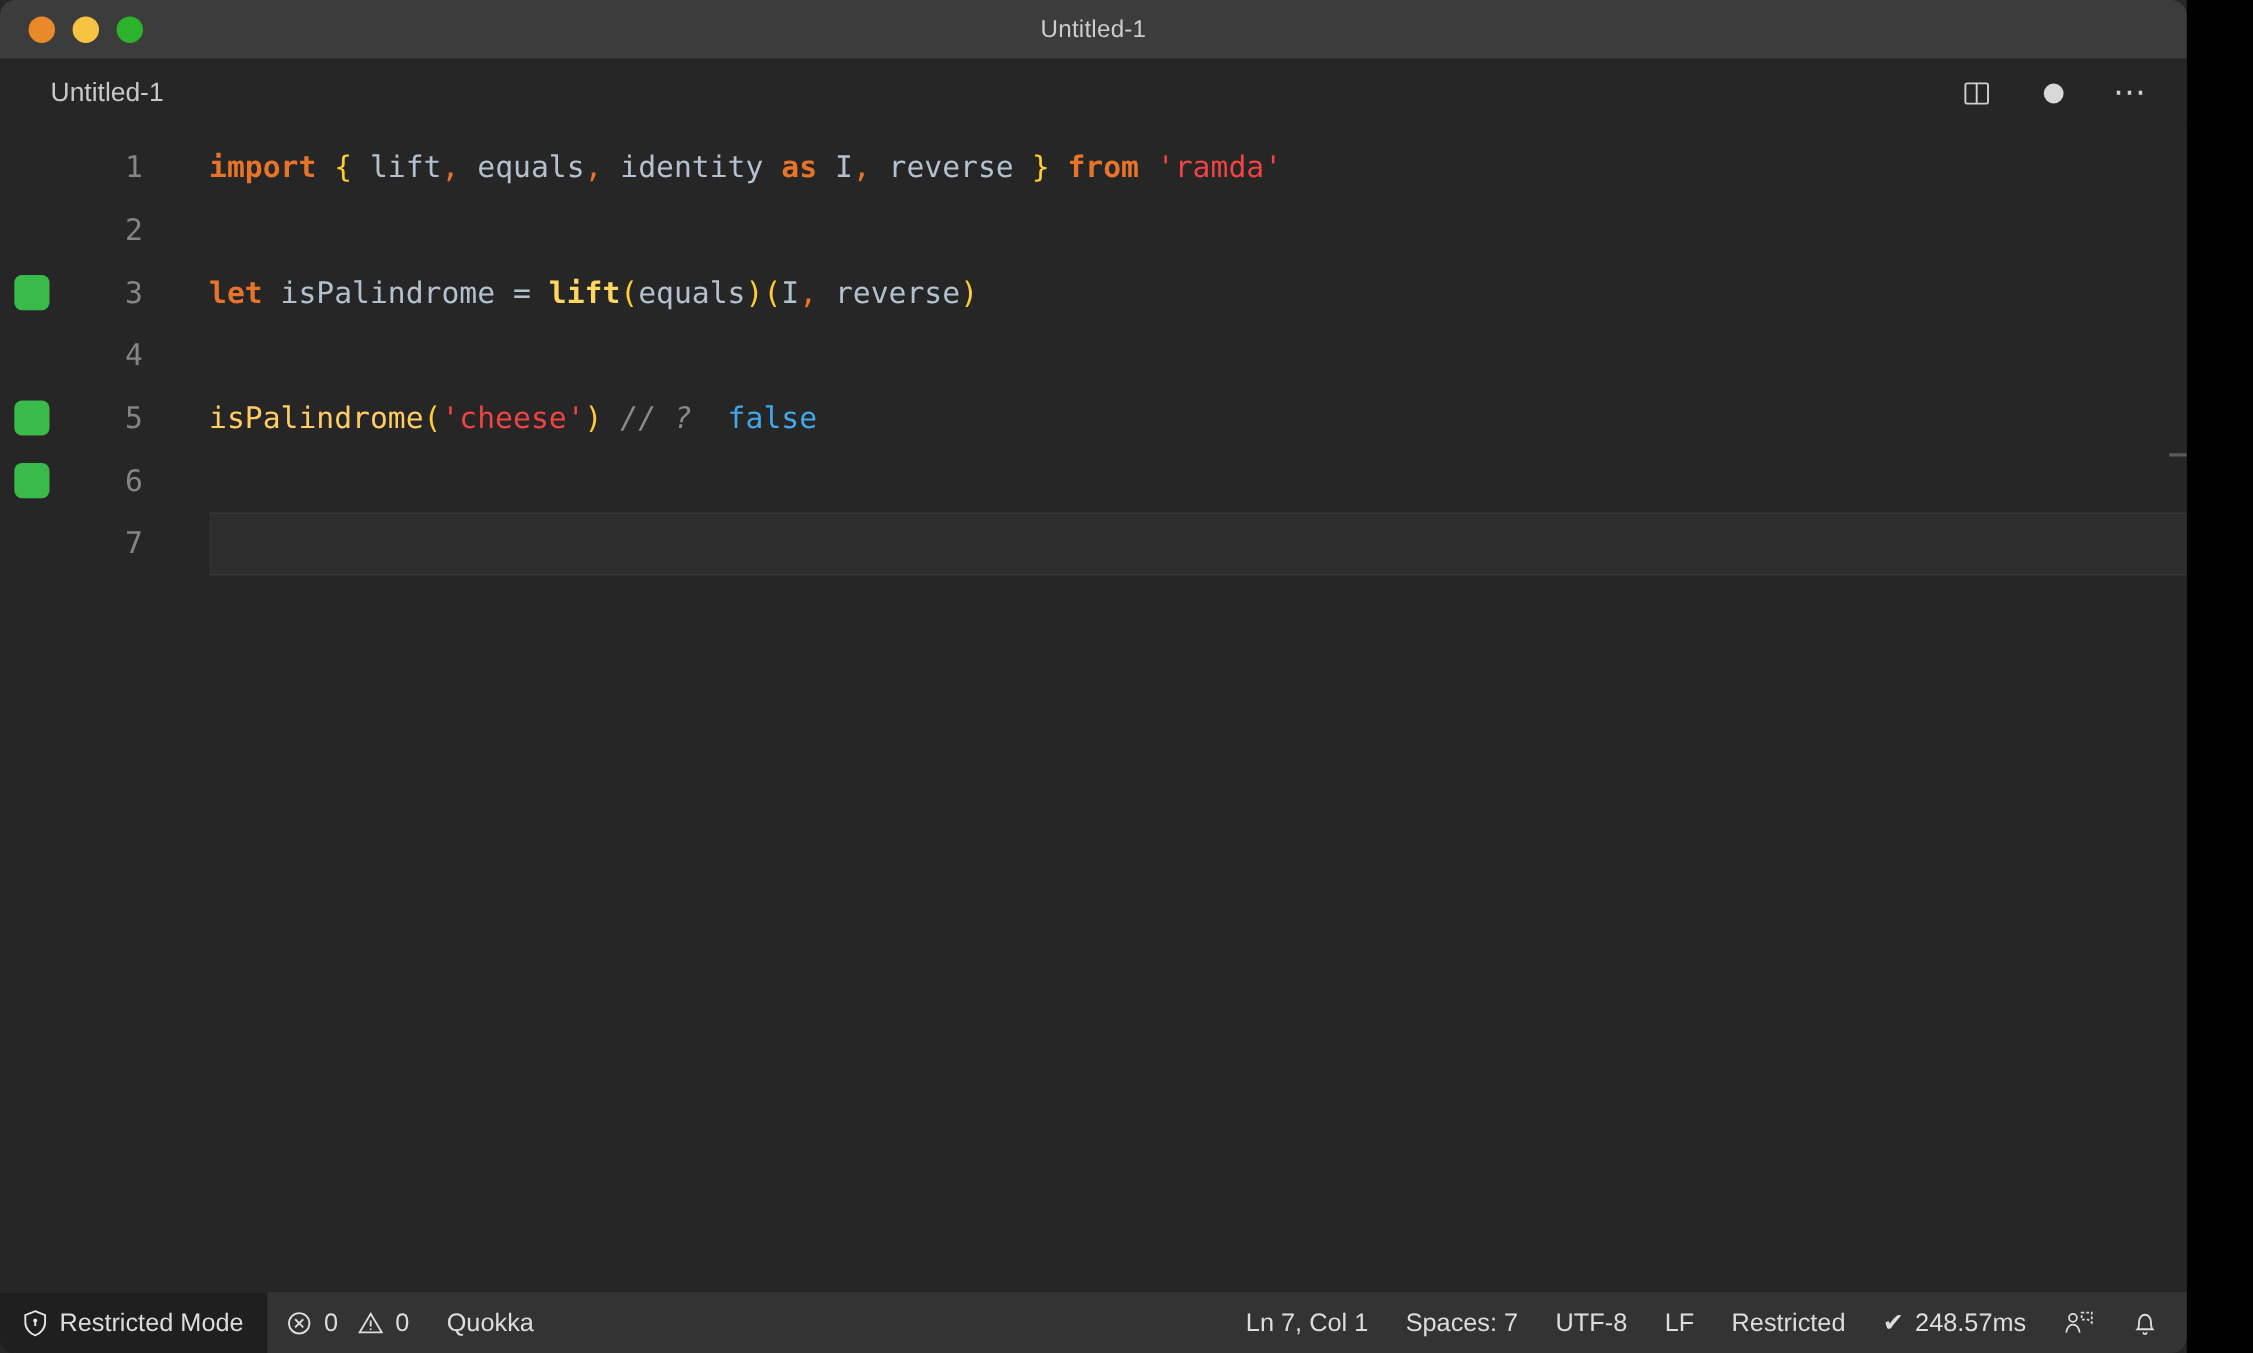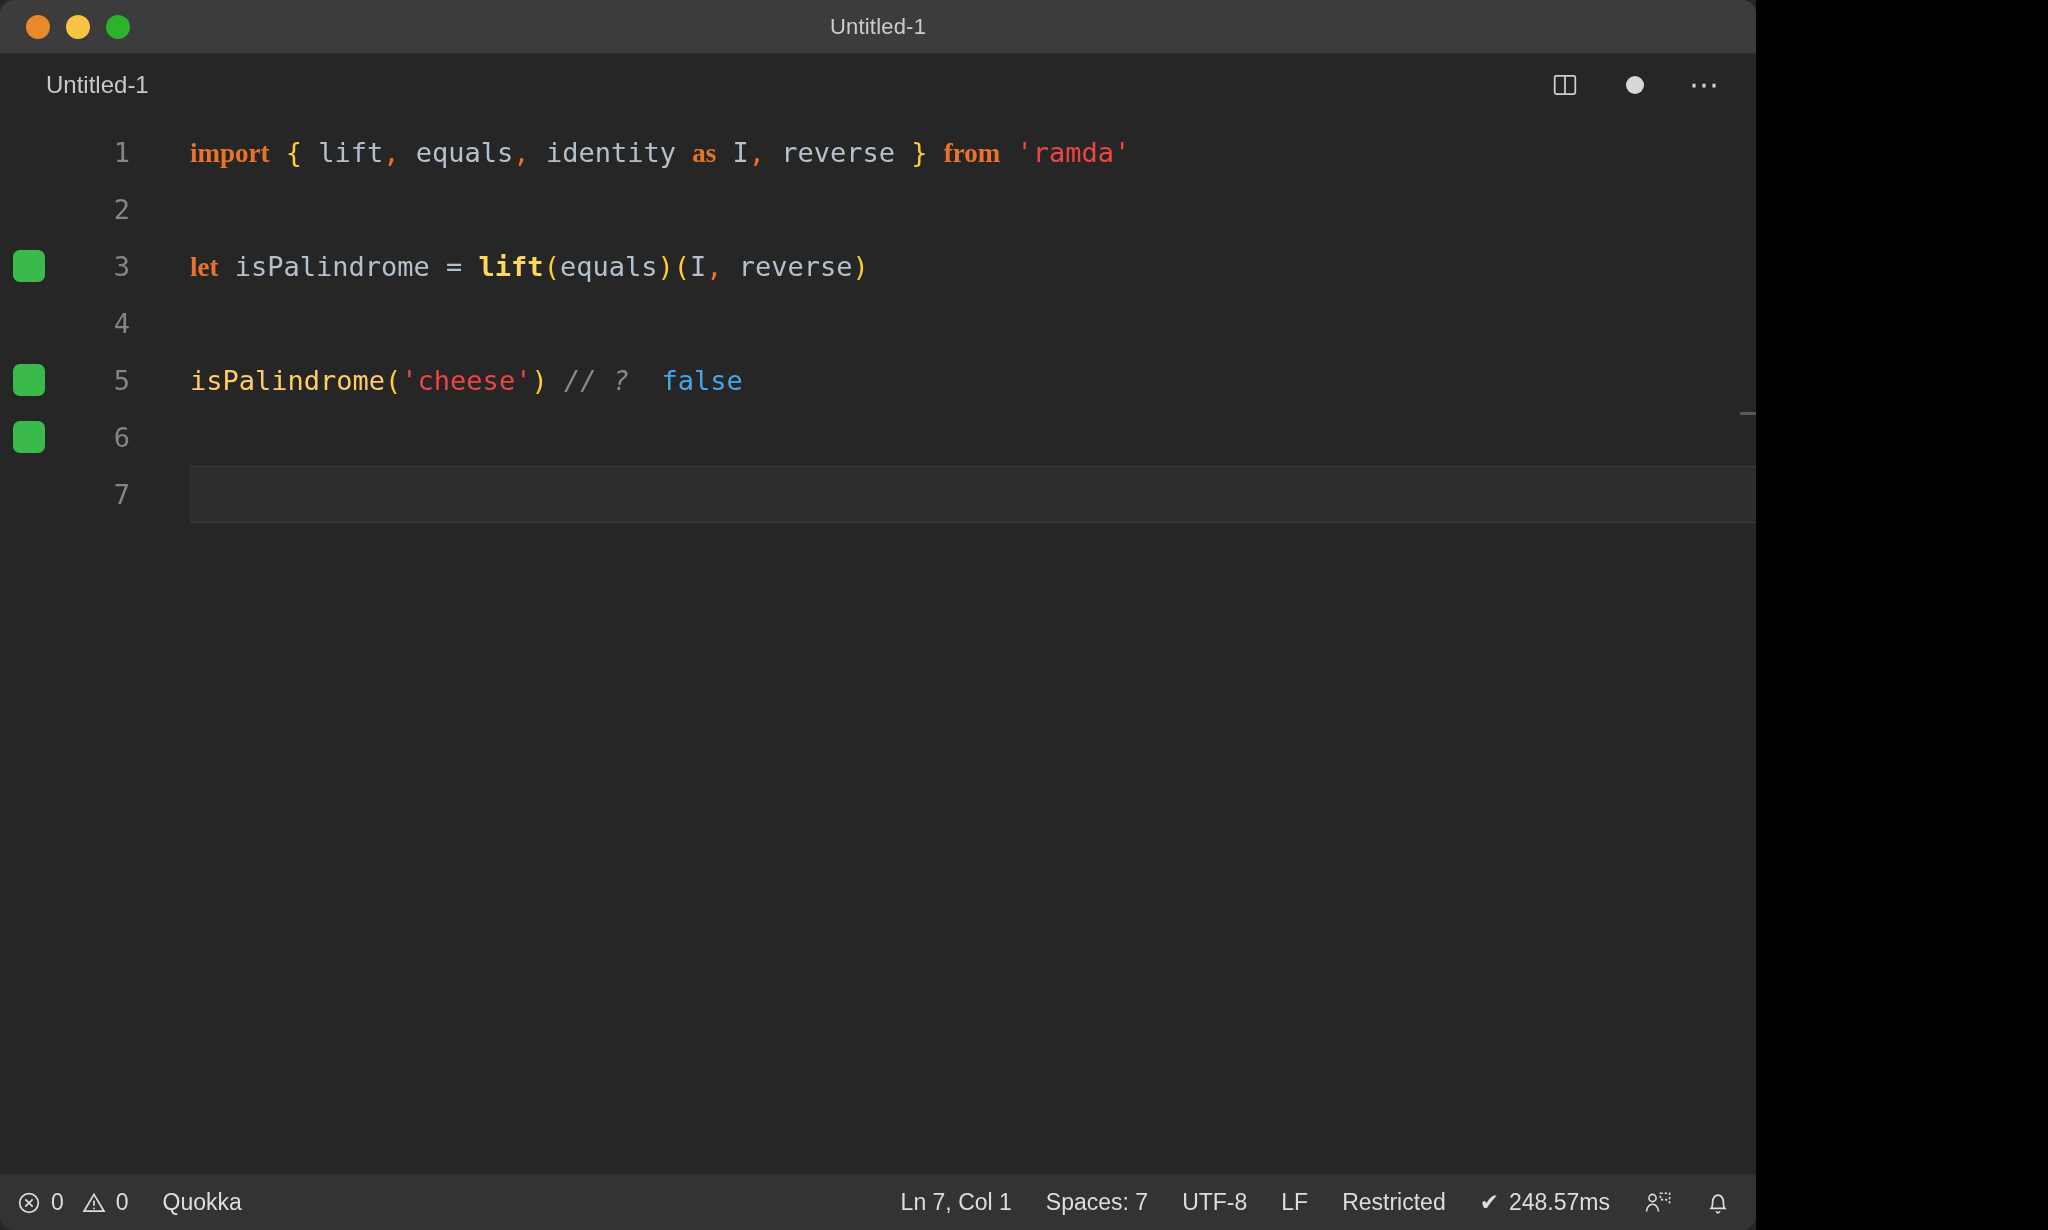--- a/index.html
+++ b/index.html
@@ -4,21 +4,21 @@
 <style>
   * { box-sizing: border-box; margin: 0; padding: 0; }
   html, body {
     width: 2048px; height: 1230px;
     background: #000;
     font-family: "Liberation Sans", sans-serif;
     overflow: hidden;
   }
   #app {
     position: relative;
-    width: 1756px; height: 1230px;
+    width: 1988px; height: 1230px;
     background: #262626;
     display: flex; flex-direction: column;
     overflow: hidden;
   }
 
   
   .titlebar {
     position: relative;
     height: 54px;
     background: #3c3c3c;
@@ -103,21 +103,21 @@
     width: 130px; text-align: right; padding-right: 0;
     color: #858585; font-size: 27px; flex: 0 0 130px;
     font-family: "DejaVu Sans Mono", "Liberation Mono", monospace;
   }
   .code {
     margin-left: 60px; position: relative; z-index: 2;
     color: #b3c1cf;
   }
 
   
-  .t-key      { color: #e8742c; font-weight: 700; font-family: Liberation Serif, serif; }
+  .t-key      { color: #e8742c; font-weight: 700; }
   .t-brace    { color: #ffcc33; }
   .t-ident    { color: #b3c1cf; }
   .t-punc     { color: #e8742c; }
   .t-plain    { color: #b3c1cf; }
   .t-string   { color: #ef4444; }
   .t-fnyellow { color: #ffd75e; font-weight: 700; }
   .t-fncall   { color: #ffcc66; }
   .t-paren    { color: #ffcc33; }
   .t-comment  { color: #8a8a8a; font-style: italic; }
   .t-bool     { color: #43a6e8; font-weight: 400; }
@@ -197,20 +197,30 @@
         <div class="line"><span class="gutter-mark"></span><span class="lineno">3</span><span class="code"><span class="t-key">let</span><span class="t-ident"> isPalindrome </span><span class="t-op">=</span><span class="t-plain"> </span><span class="t-fnyellow">lift</span><span class="t-paren">(</span><span class="t-ident">equals</span><span class="t-paren">)</span><span class="t-paren">(</span><span class="t-ident">I</span><span class="t-punc">,</span><span class="t-ident"> reverse</span><span class="t-paren">)</span></span></div>
         <div class="line"><span class="lineno">4</span><span class="code"></span></div>
         <div class="line"><span class="gutter-mark"></span><span class="lineno">5</span><span class="code"><span class="t-fncall">isPalindrome</span><span class="t-paren">(</span><span class="t-string">'cheese'</span><span class="t-paren">)</span><span class="t-plain"> </span><span class="t-comment">// ?</span><span class="t-plain">  </span><span class="t-bool">false</span></span></div>
         <div class="line"><span class="gutter-mark"></span><span class="lineno">6</span></div>
         <div class="line current"><div class="content-bg"></div><span class="lineno">7</span><span class="code"></span></div>
       </div>
   </div>
 
   <div class="statusbar">
 
+    <div class="sb-item sb-restricted">
+      <span class="sb-icon">
+        <svg width="24" height="26" viewBox="0 0 24 26" fill="none" stroke="#e6e6e6" stroke-width="1.7">
+          <path d="M12 2 L21 5.5 V12 C21 18 16.5 22.5 12 24 C7.5 22.5 3 18 3 12 V5.5 Z"></path>
+          <circle cx="12" cy="10.5" r="1.8" fill="#e6e6e6" stroke="none"></circle>
+          <line x1="12" y1="11.6" x2="12" y2="15.5"></line>
+        </svg>
+      </span>
+      <span>Restricted Mode</span>
+    </div>
 
     <div class="sb-item">
       <span class="sb-icon">
         <svg width="24" height="24" viewBox="0 0 24 24" fill="none" stroke="#dddddd" stroke-width="1.7">
           <circle cx="12" cy="12" r="9.3"></circle>
           <line x1="8.3" y1="8.3" x2="15.7" y2="15.7"></line>
           <line x1="15.7" y1="8.3" x2="8.3" y2="15.7"></line>
         </svg>
       </span>
       <span>0</span>

